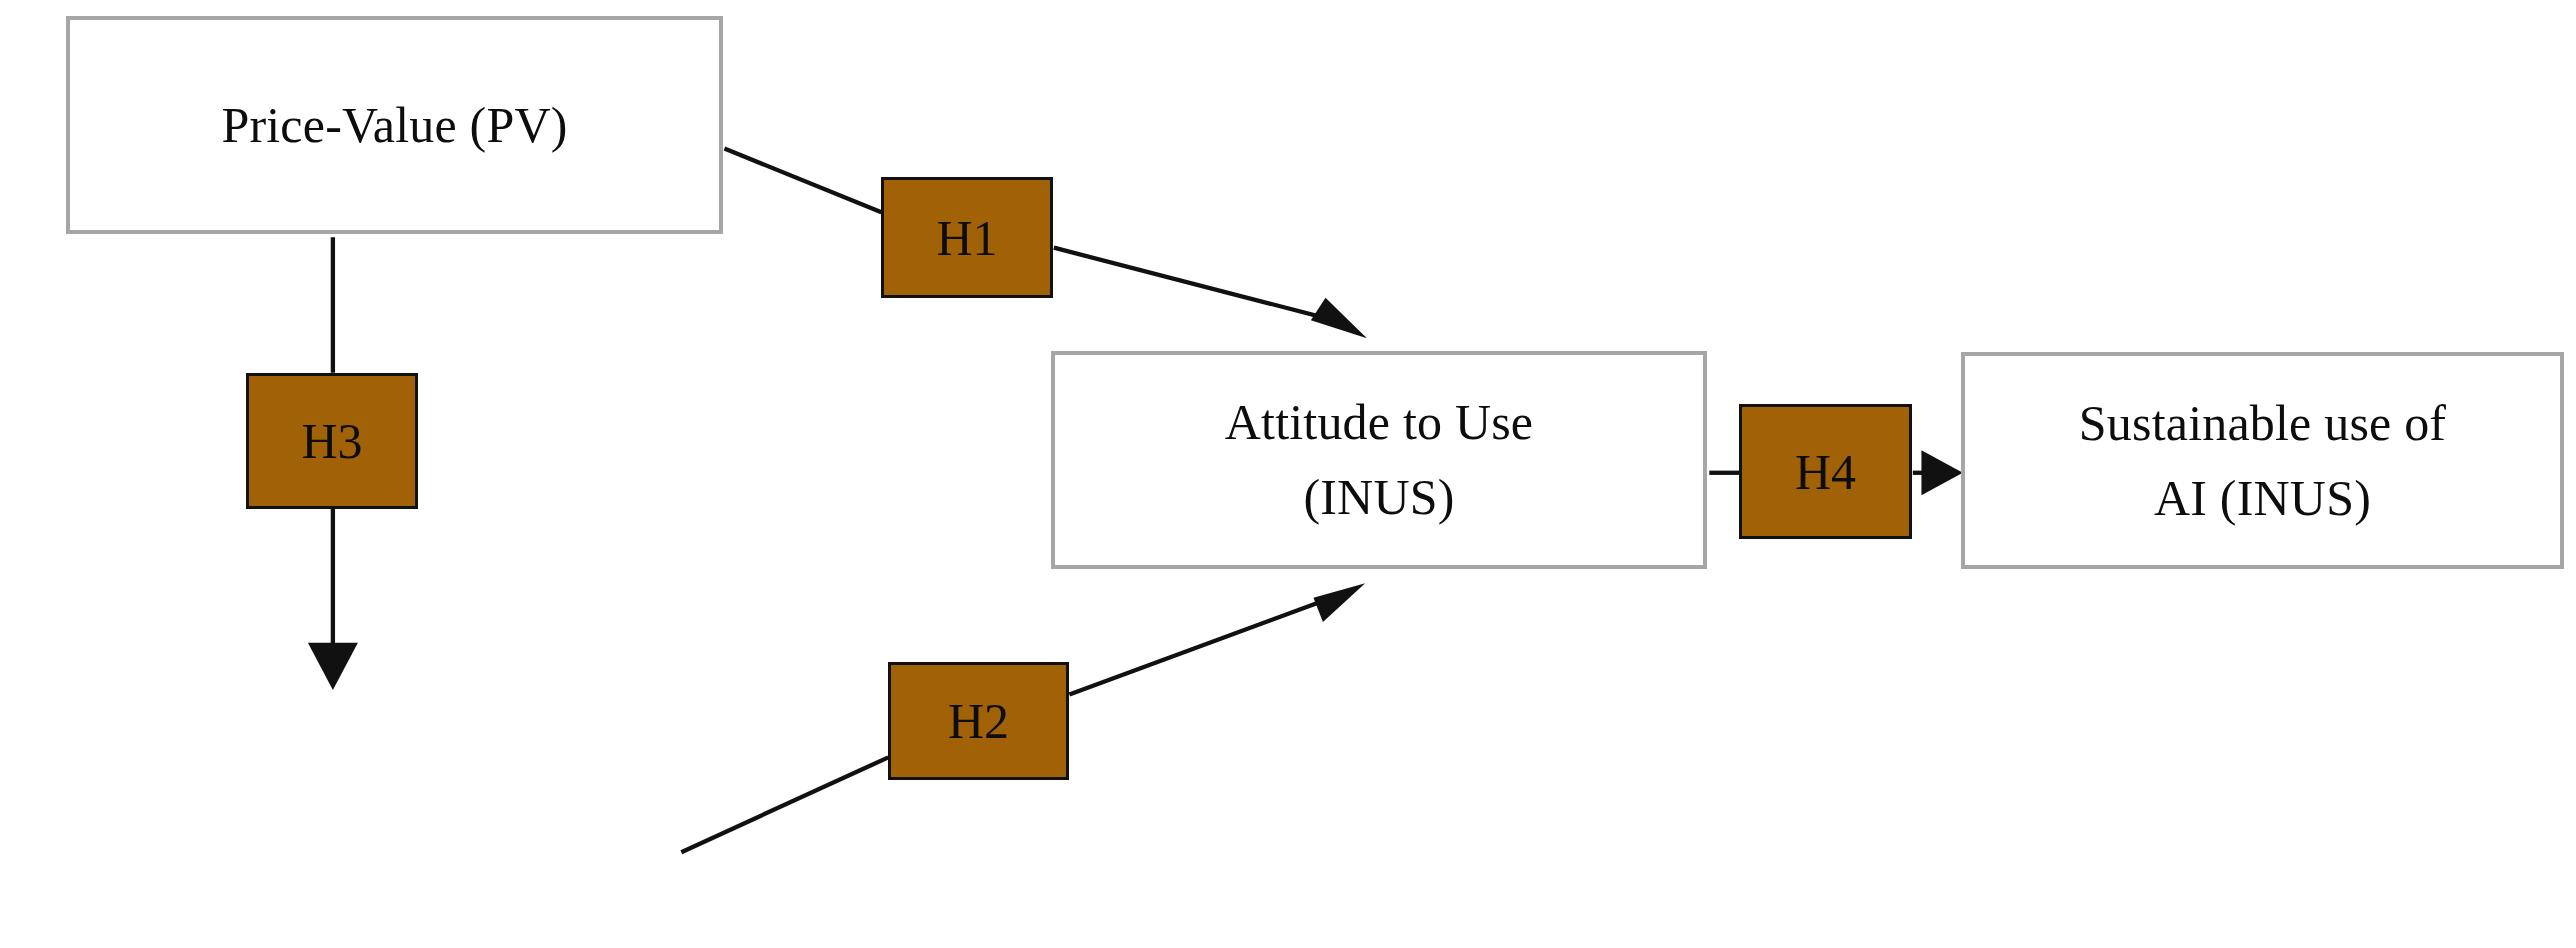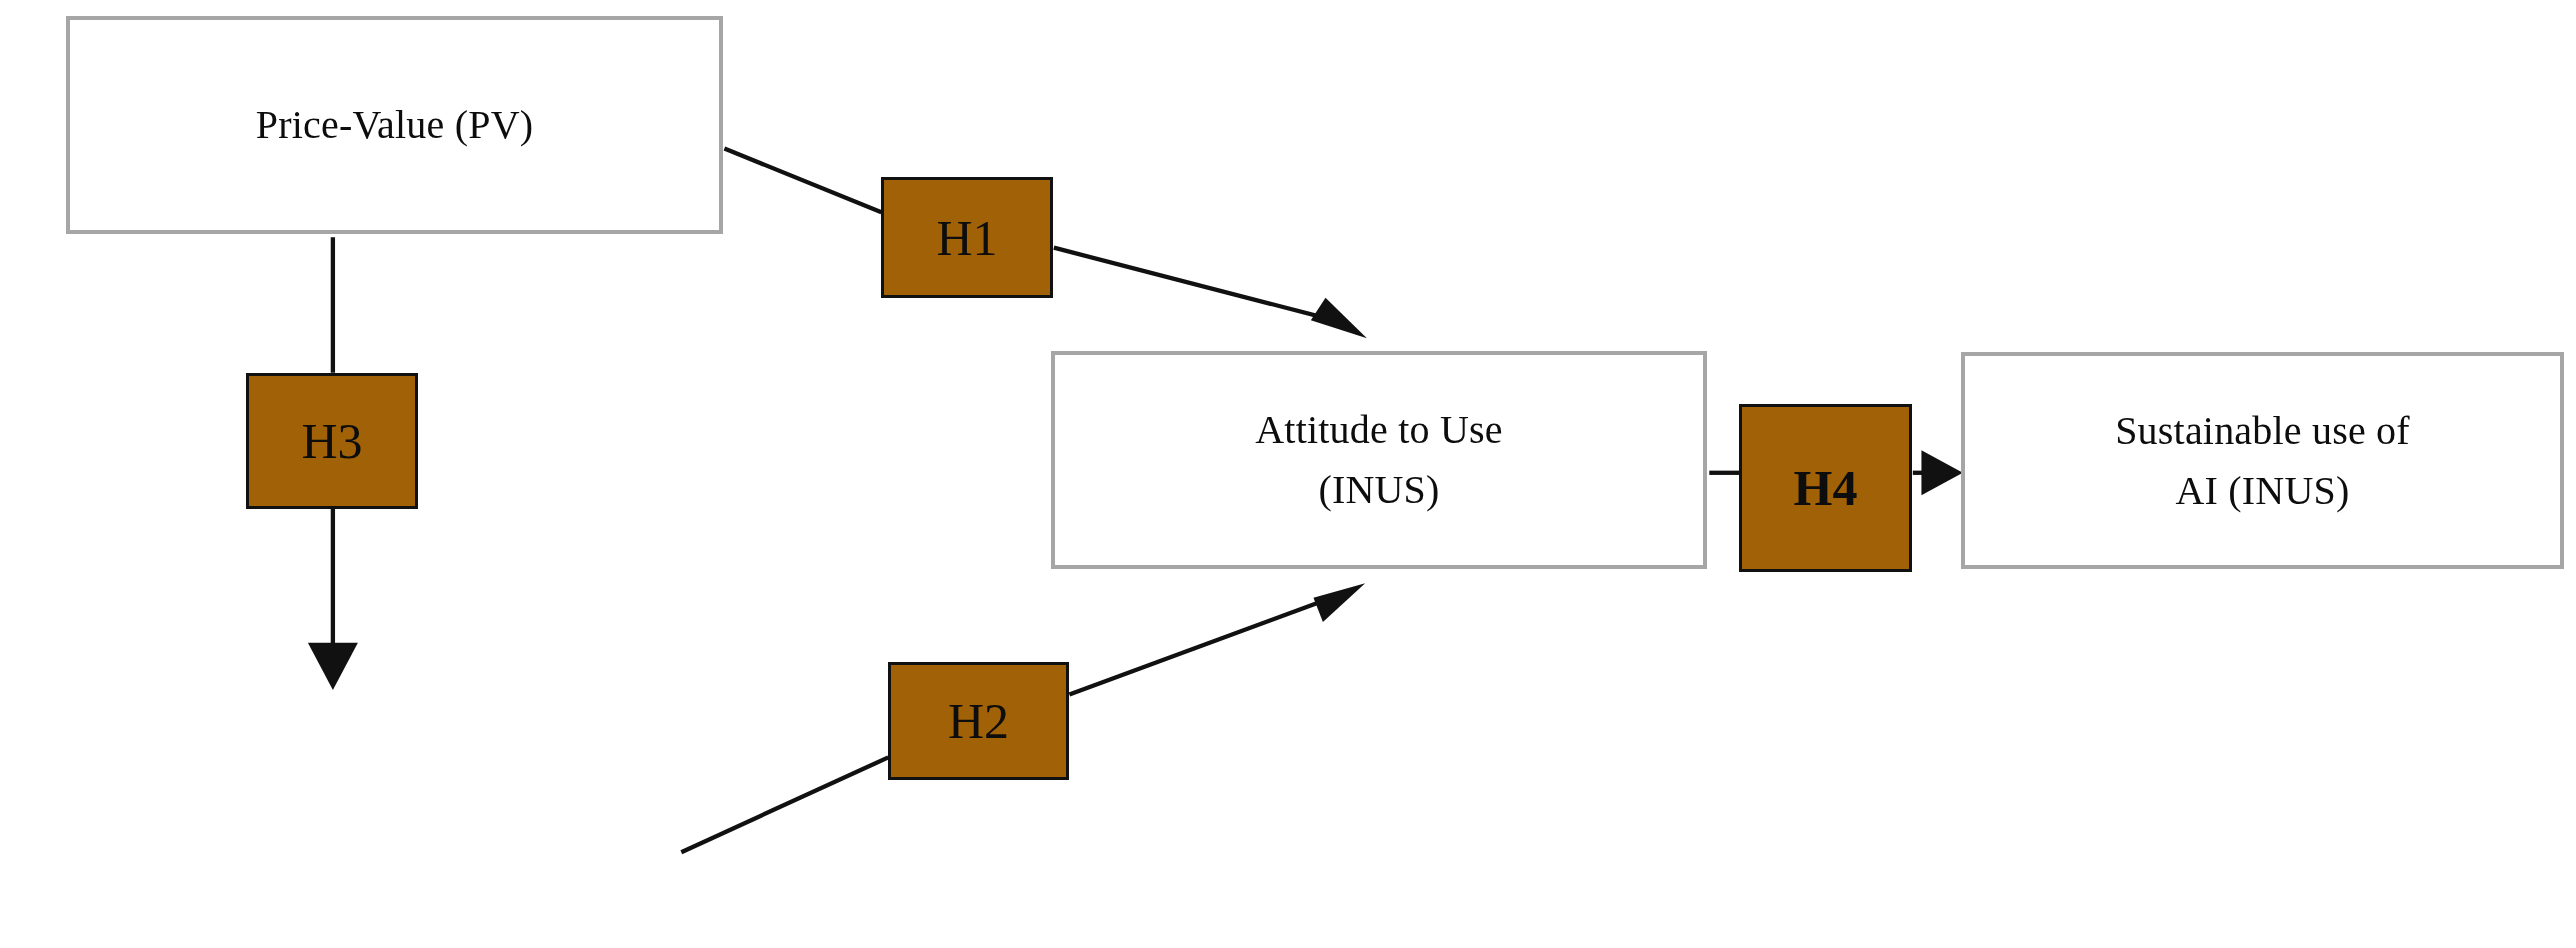--- a/index.html
+++ b/index.html
@@ -23,21 +23,21 @@
     box-sizing: border-box;
     background: #ffffff;
     border: 4.3px solid #a6a6a6;
     display: flex;
     align-items: center;
     justify-content: center;
     text-align: center;
     z-index: 3;
   }
   .construct .label {
-    font-size: 40px;
+    font-size: 50px;
     line-height: 1.5;
     color: #0d0d0d;
     letter-spacing: 0.2px;
     white-space: pre-line;
     padding: 0 10.3px;
     font-family: Liberation Serif, serif;
   }
 
   
   .hyp {
@@ -79,21 +79,21 @@
 
   
   #box-pv    { left: 66px;   top: 16.4px;   width: 657px; height: 218px; }
   #box-inus  { left: 1051px; top: 351px;  width: 656px; height: 218px; }
   #box-susai { left: 1961px; top: 352px;  width: 603px; height: 217px; }
   #box-attai { left: 14.7px;   top: 718px;  width: 658px; height: 211px; }
 
   #hyp-h1 { left: 881px; top: 177px; width: 172px; height: 121px; }
   #hyp-h2 { left: 888px; top: 662px; width: 181px; height: 118px; }
   #hyp-h3 { left: 246px;  top: 373px; width: 172px; height: 136px; }
-  #hyp-h4 { left: 1739px; top: 404px; width: 173px; height: 168px; font-weight: bold; }
+  #hyp-h4 { left: 1739px; top: 404px; width: 173px; height: 135px; }
 </style>
 </head>
 <body>
 
 <div id="canvas">
 
   <svg id="links" viewBox="0 0 2987 1100" xmlns="http://www.w3.org/2000/svg">
 
     <g>
       <line x1="840" y1="172" x2="1022" y2="246"></line>

